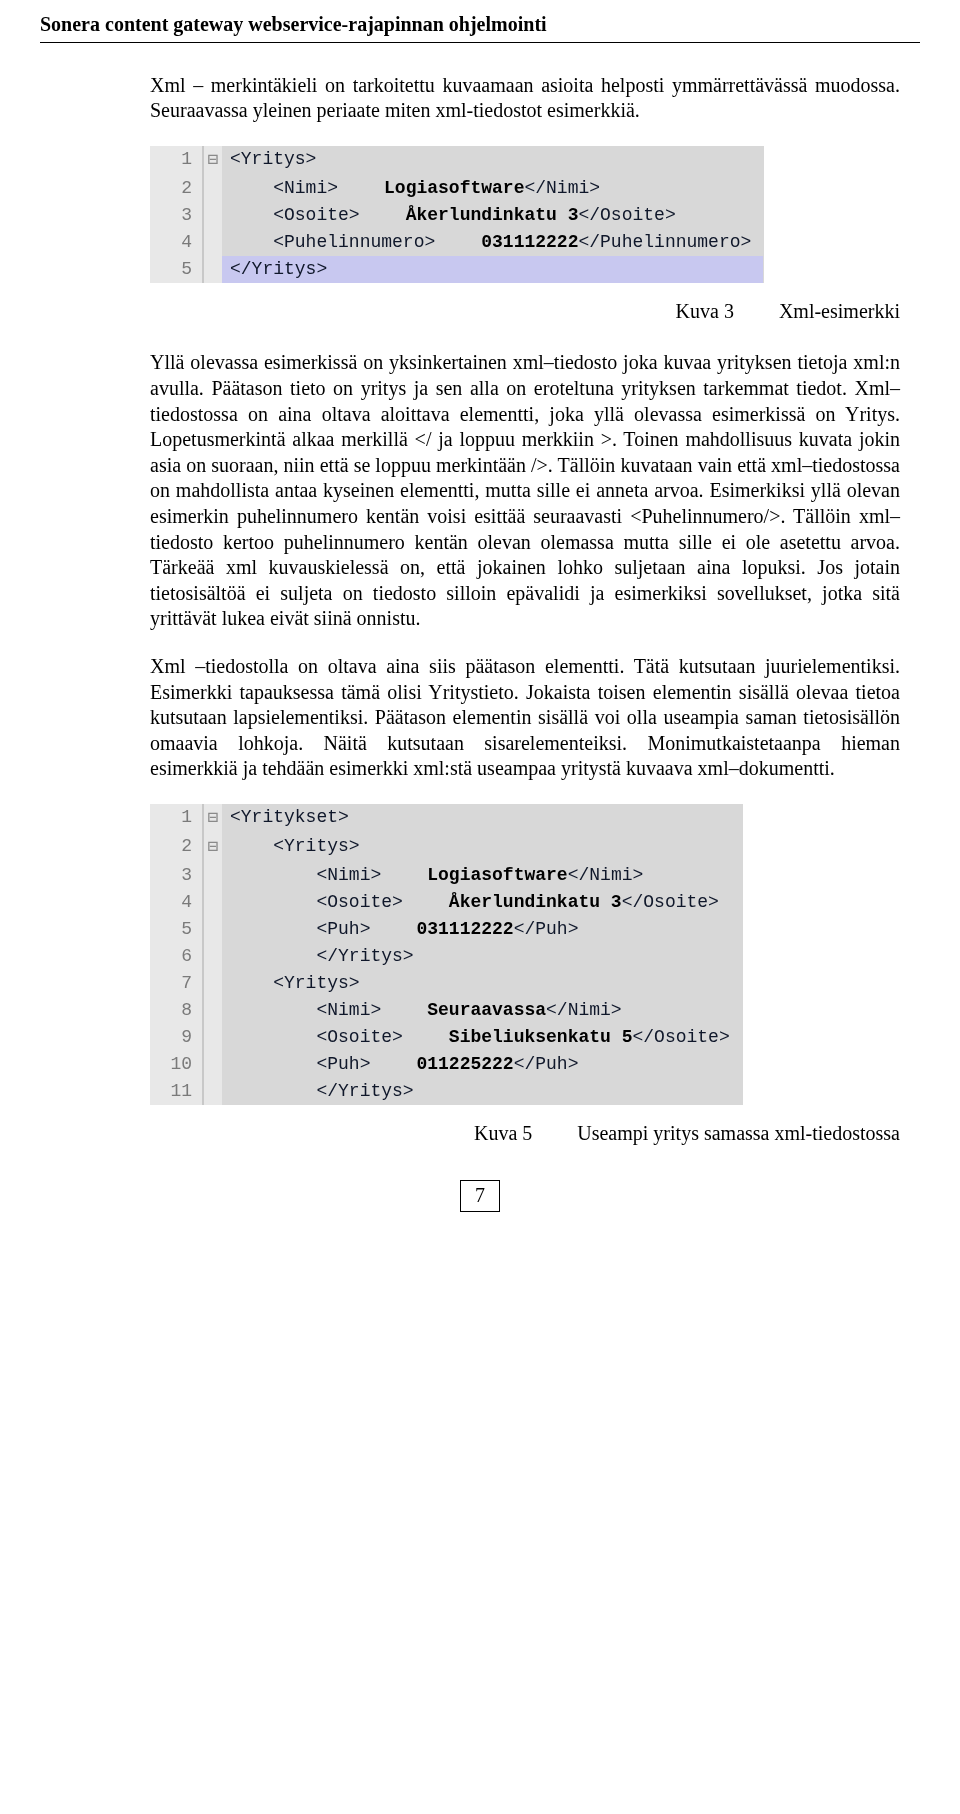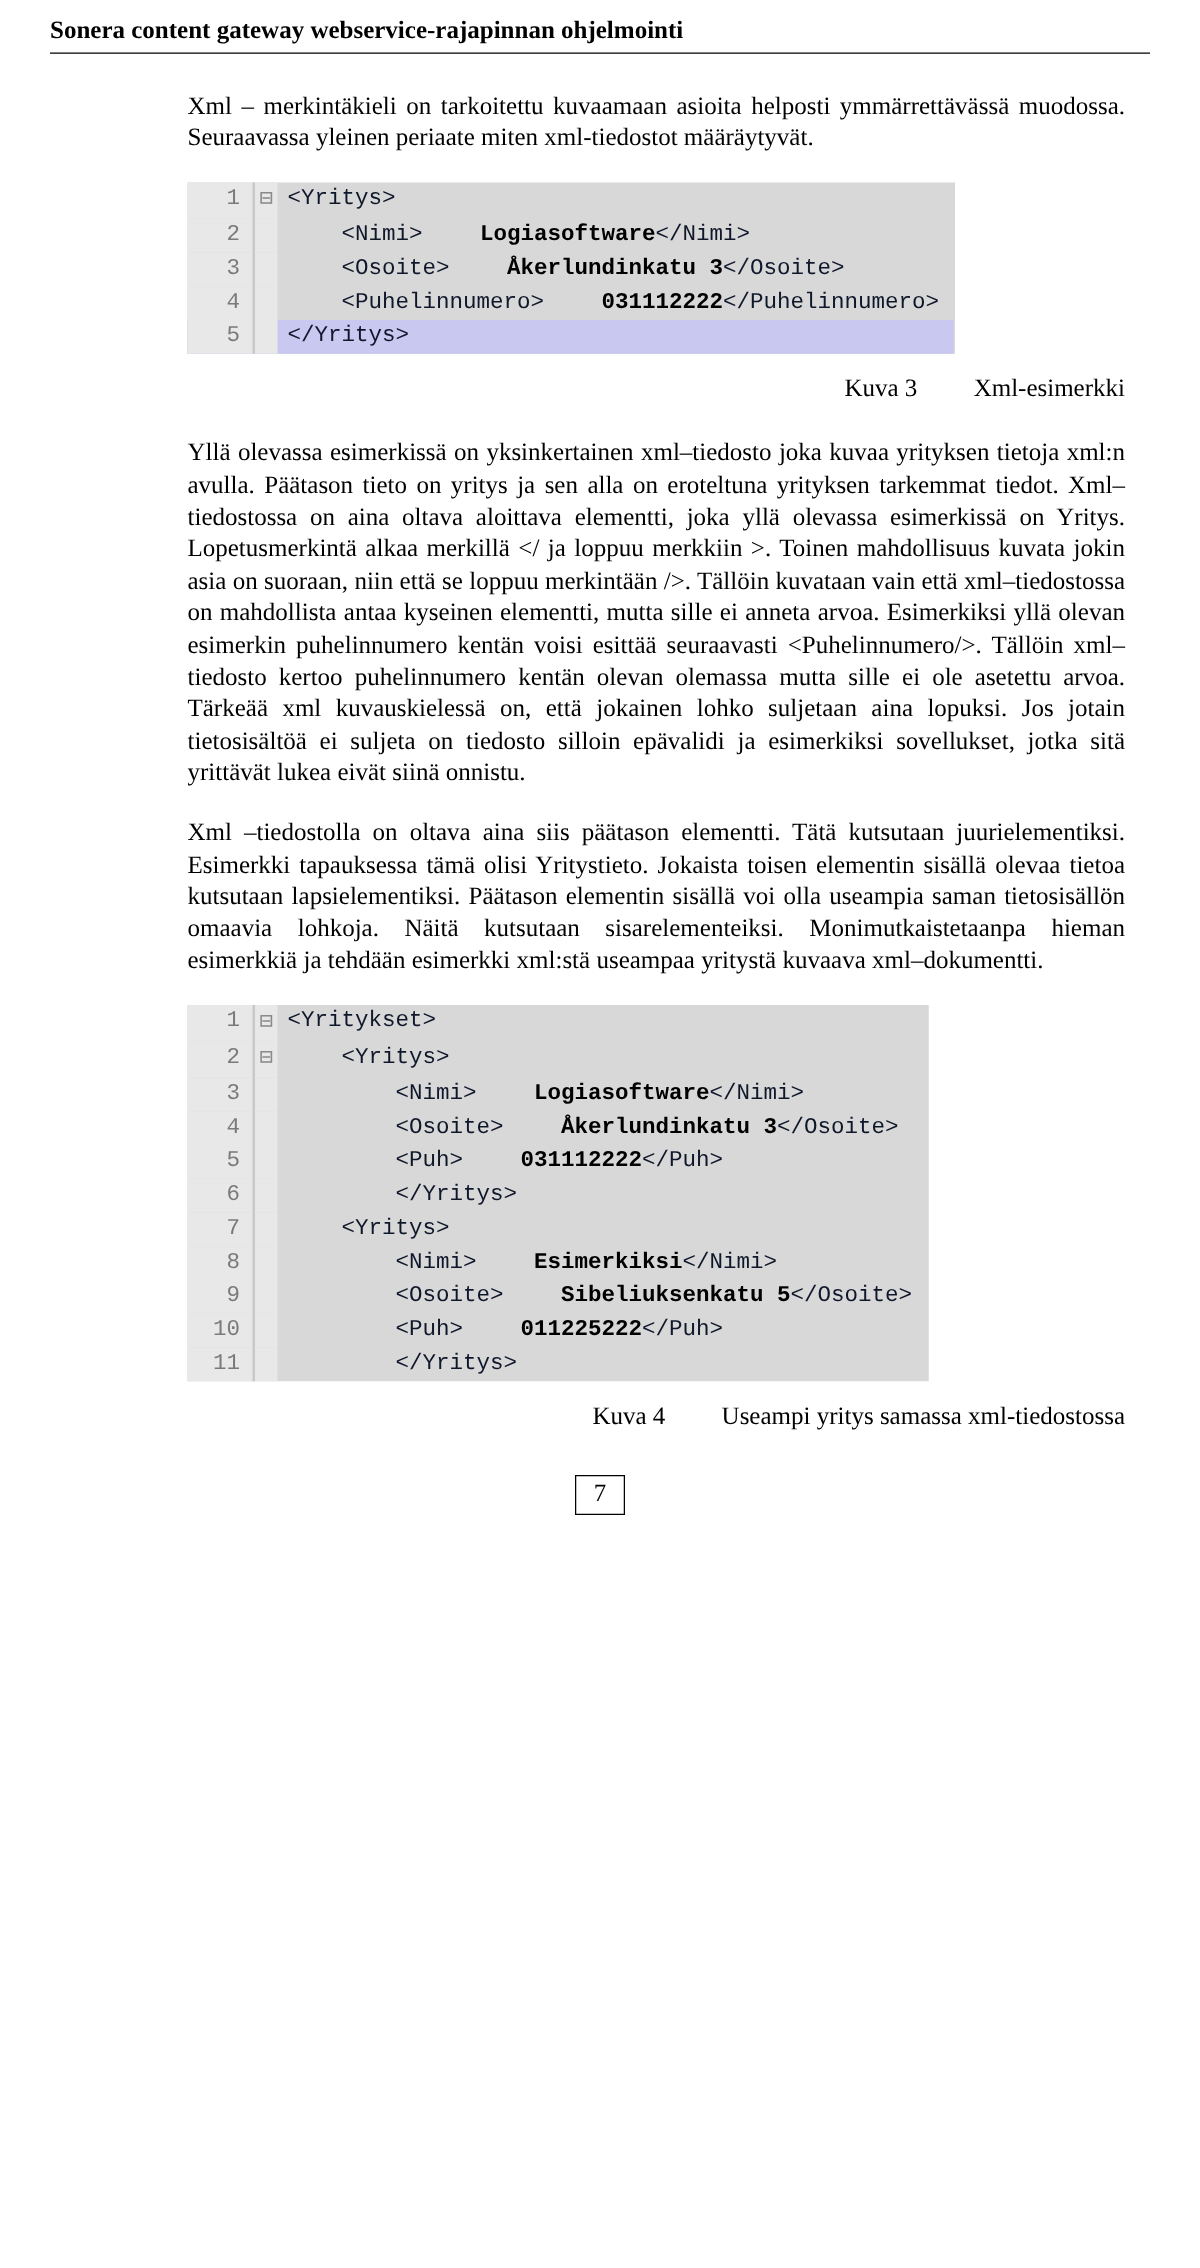--- a/index.html
+++ b/index.html
@@ -74,21 +74,21 @@
 </style>
 </head>
 <body>
 
 <div class="header-line">
   <span>Sonera content gateway webservice-rajapinnan ohjelmointi</span>
 </div>
 
 <div class="indent">
 
-  <div class="para">Xml – merkintäkieli on tarkoitettu kuvaamaan asioita helposti ymmärrettävässä muodossa. Seuraavassa yleinen periaate miten xml-tiedostot määräytyvät.</div>
+  <div class="para">Xml – merkintäkieli on tarkoitettu kuvaamaan asioita helposti ymmärrettävässä muodossa. Seuraavassa yleinen periaate miten xml-tiedostot esimerkkiä.</div>
 
   <table class="codebox">
     <tbody>
         <tr>
       <td class="gutter">1</td>
       <td class="fold">⊟</td>
       <td class="code"><span class="tag">&lt;Yritys&gt;</span></td>
     </tr>
     <tr>
       <td class="gutter">2</td>
@@ -155,42 +155,42 @@
       <td class="code">&nbsp;&nbsp;&nbsp;&nbsp;&nbsp;&nbsp;&nbsp;&nbsp;<span class="tag">&lt;/Yritys&gt;</span></td>
     </tr>
     <tr>
       <td class="gutter">7</td>
       <td class="fold"></td>
       <td class="code">&nbsp;&nbsp;&nbsp;&nbsp;<span class="tag">&lt;Yritys&gt;</span></td>
     </tr>
     <tr>
       <td class="gutter">8</td>
       <td class="fold"></td>
-      <td class="code">&nbsp;&nbsp;&nbsp;&nbsp;&nbsp;&nbsp;&nbsp;&nbsp;<span class="tag">&lt;Nimi&gt;</span><span class="txt">Esimerkiksi</span><span class="tag">&lt;/Nimi&gt;</span></td>
+      <td class="code">&nbsp;&nbsp;&nbsp;&nbsp;&nbsp;&nbsp;&nbsp;&nbsp;<span class="tag">&lt;Nimi&gt;</span><span class="txt">Seuraavassa</span><span class="tag">&lt;/Nimi&gt;</span></td>
     </tr>
     <tr>
       <td class="gutter">9</td>
       <td class="fold"></td>
       <td class="code">&nbsp;&nbsp;&nbsp;&nbsp;&nbsp;&nbsp;&nbsp;&nbsp;<span class="tag">&lt;Osoite&gt;</span><span class="txt">Sibeliuksenkatu 5</span><span class="tag">&lt;/Osoite&gt;</span></td>
     </tr>
     <tr>
       <td class="gutter">10</td>
       <td class="fold"></td>
       <td class="code">&nbsp;&nbsp;&nbsp;&nbsp;&nbsp;&nbsp;&nbsp;&nbsp;<span class="tag">&lt;Puh&gt;</span><span class="txt">011225222</span><span class="tag">&lt;/Puh&gt;</span></td>
     </tr>
     <tr>
       <td class="gutter">11</td>
       <td class="fold"></td>
       <td class="code">&nbsp;&nbsp;&nbsp;&nbsp;&nbsp;&nbsp;&nbsp;&nbsp;<span class="tag">&lt;/Yritys&gt;</span></td>
     </tr>
   </tbody>
     </table>
 
   <div class="caption-row">
-    <span class="lbl">Kuva 4</span>
+    <span class="lbl">Kuva 5</span>
     <span>Useampi yritys samassa xml-tiedostossa</span>
   </div>
 
 </div>
 
 <div class="pagefoot">
   <span>7</span>
 </div>
 
 </body></html>

